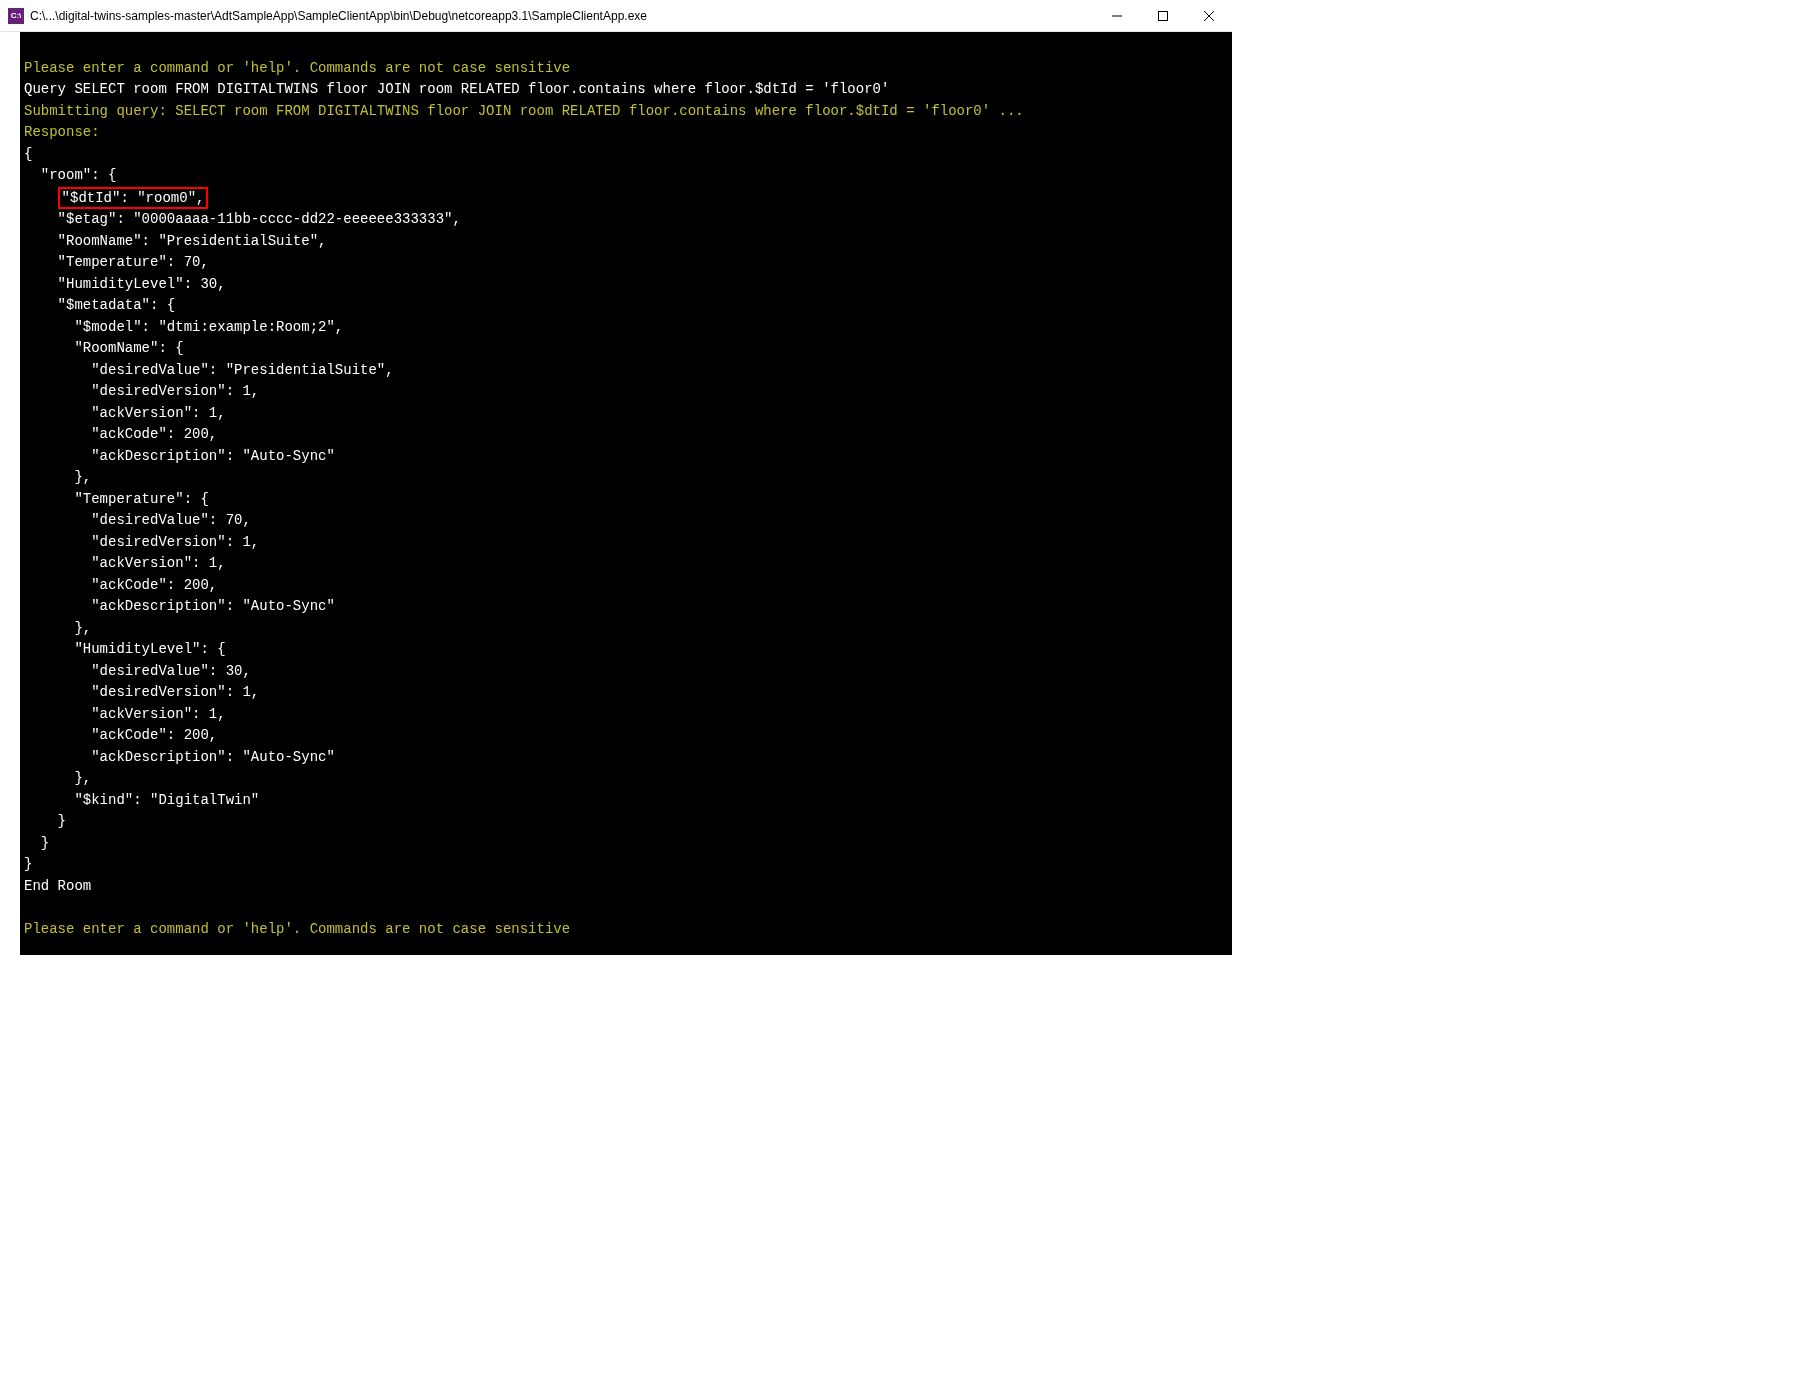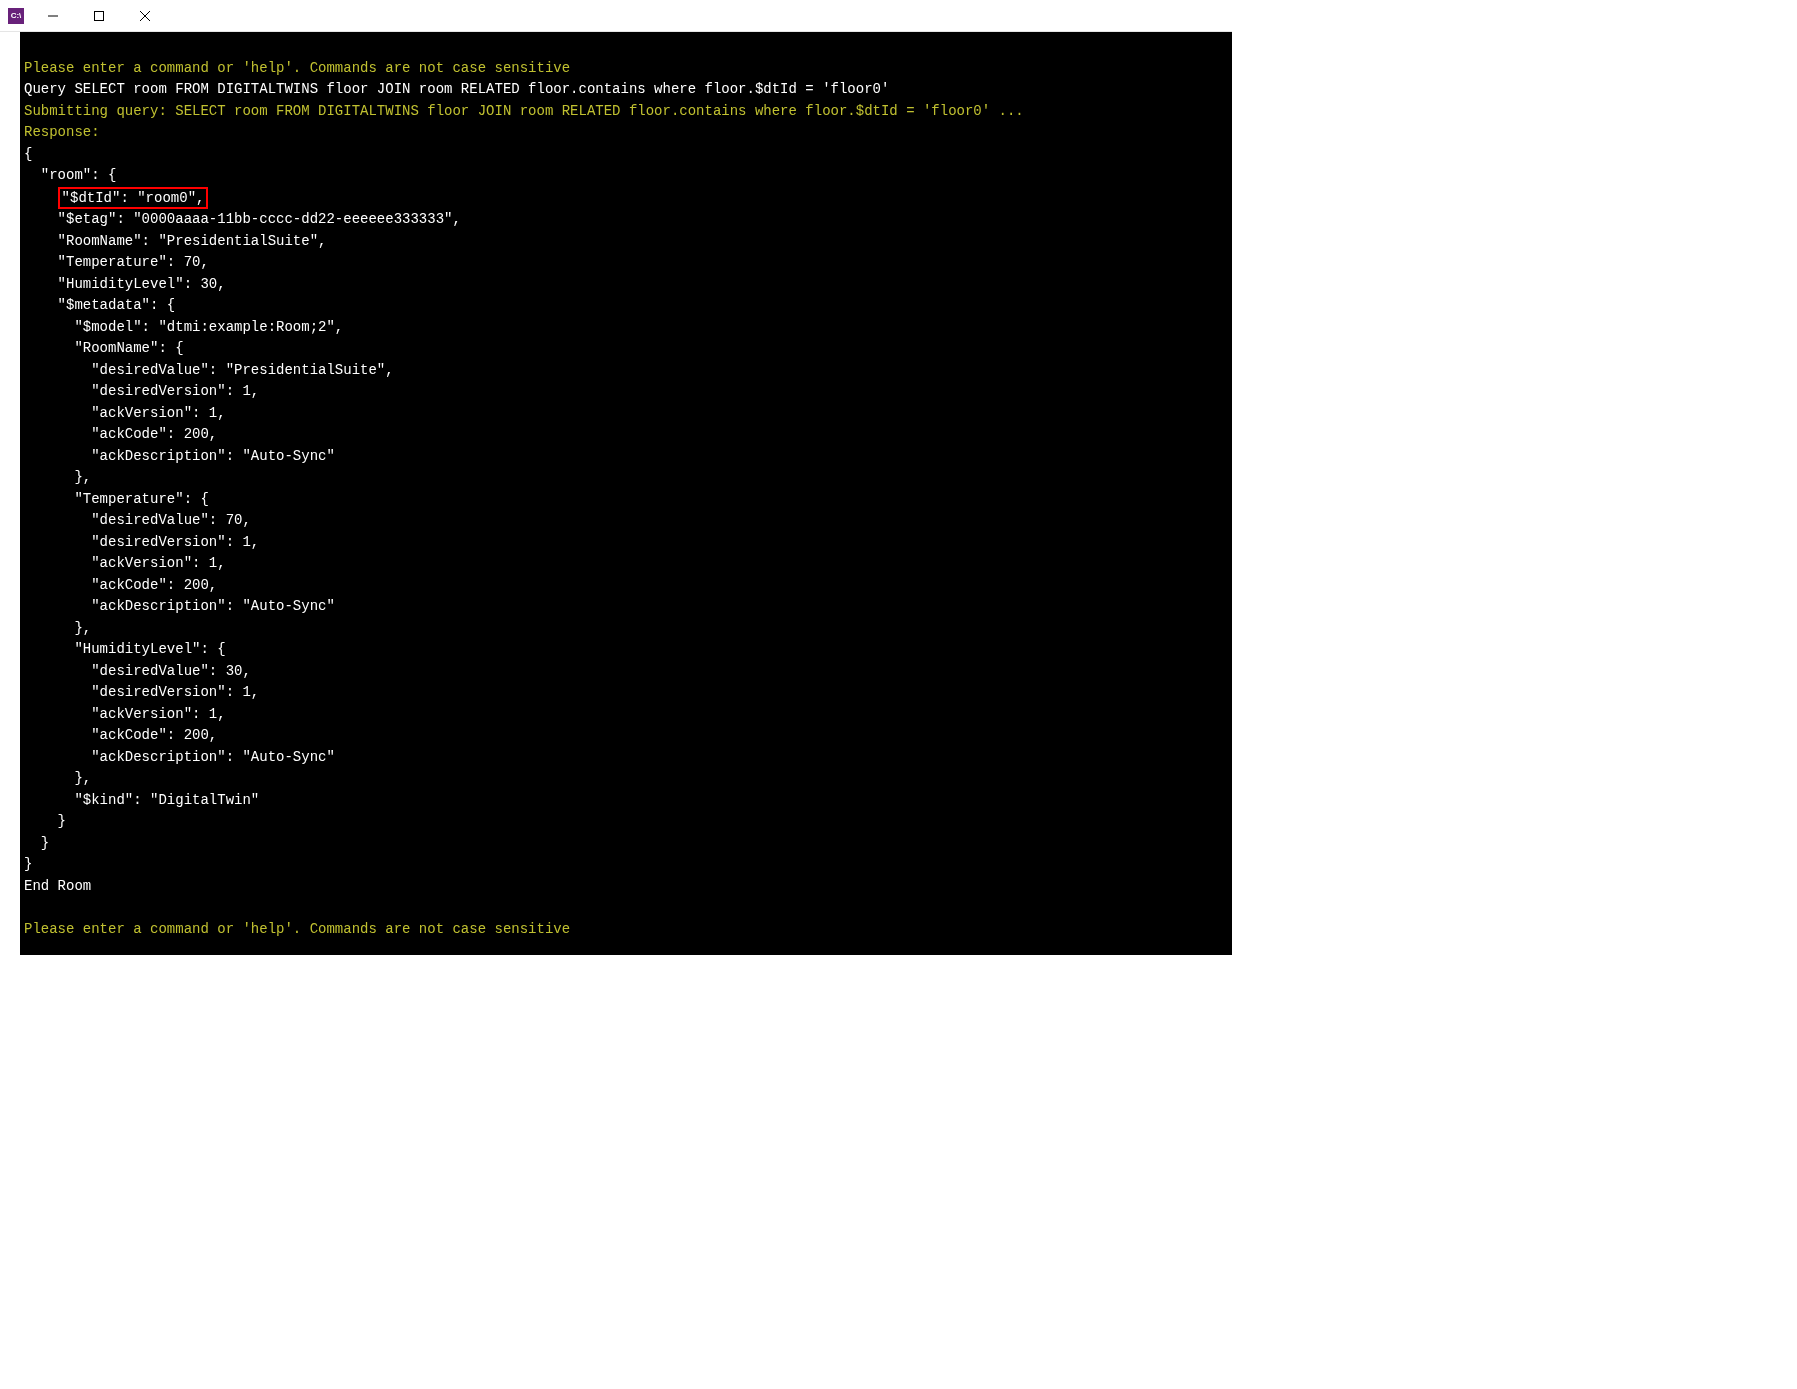--- a/index.html
+++ b/index.html
@@ -76,20 +76,21 @@
     }
     pre { font-family: inherit; margin: 0; }
   </style>
 </head>
 <body>
 
 <div class="title-bar">
   <div class="title-icon">
       <span>C:\</span>
     </div>
+  <div class="title-text">C:\...\digital-twins-samples-master\AdtSampleApp\SampleClientApp\bin\Debug\netcoreapp3.1\SampleClientApp.exe</div>
   <div class="win-controls">
     <div class="win-btn">
       <svg viewBox="0 0 10 10">
           <line x1="0" y1="5" x2="10" y2="5" stroke="#000" stroke-width="1"></line>
         </svg>
     </div>
     <div class="win-btn">
       <svg viewBox="0 0 10 10">
           <rect x="0.5" y="0.5" width="9" height="9" fill="none" stroke="#000" stroke-width="1"></rect>
         </svg>

